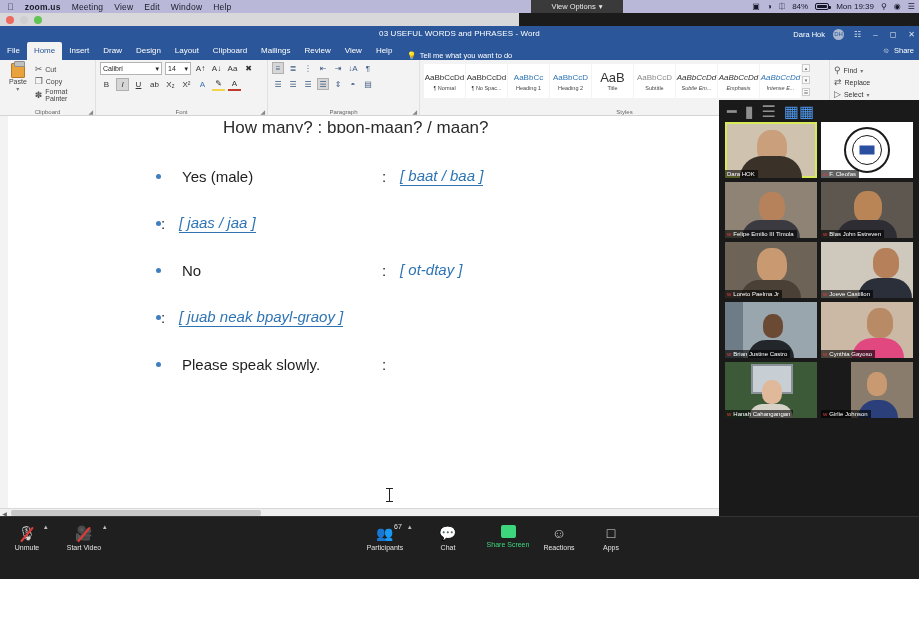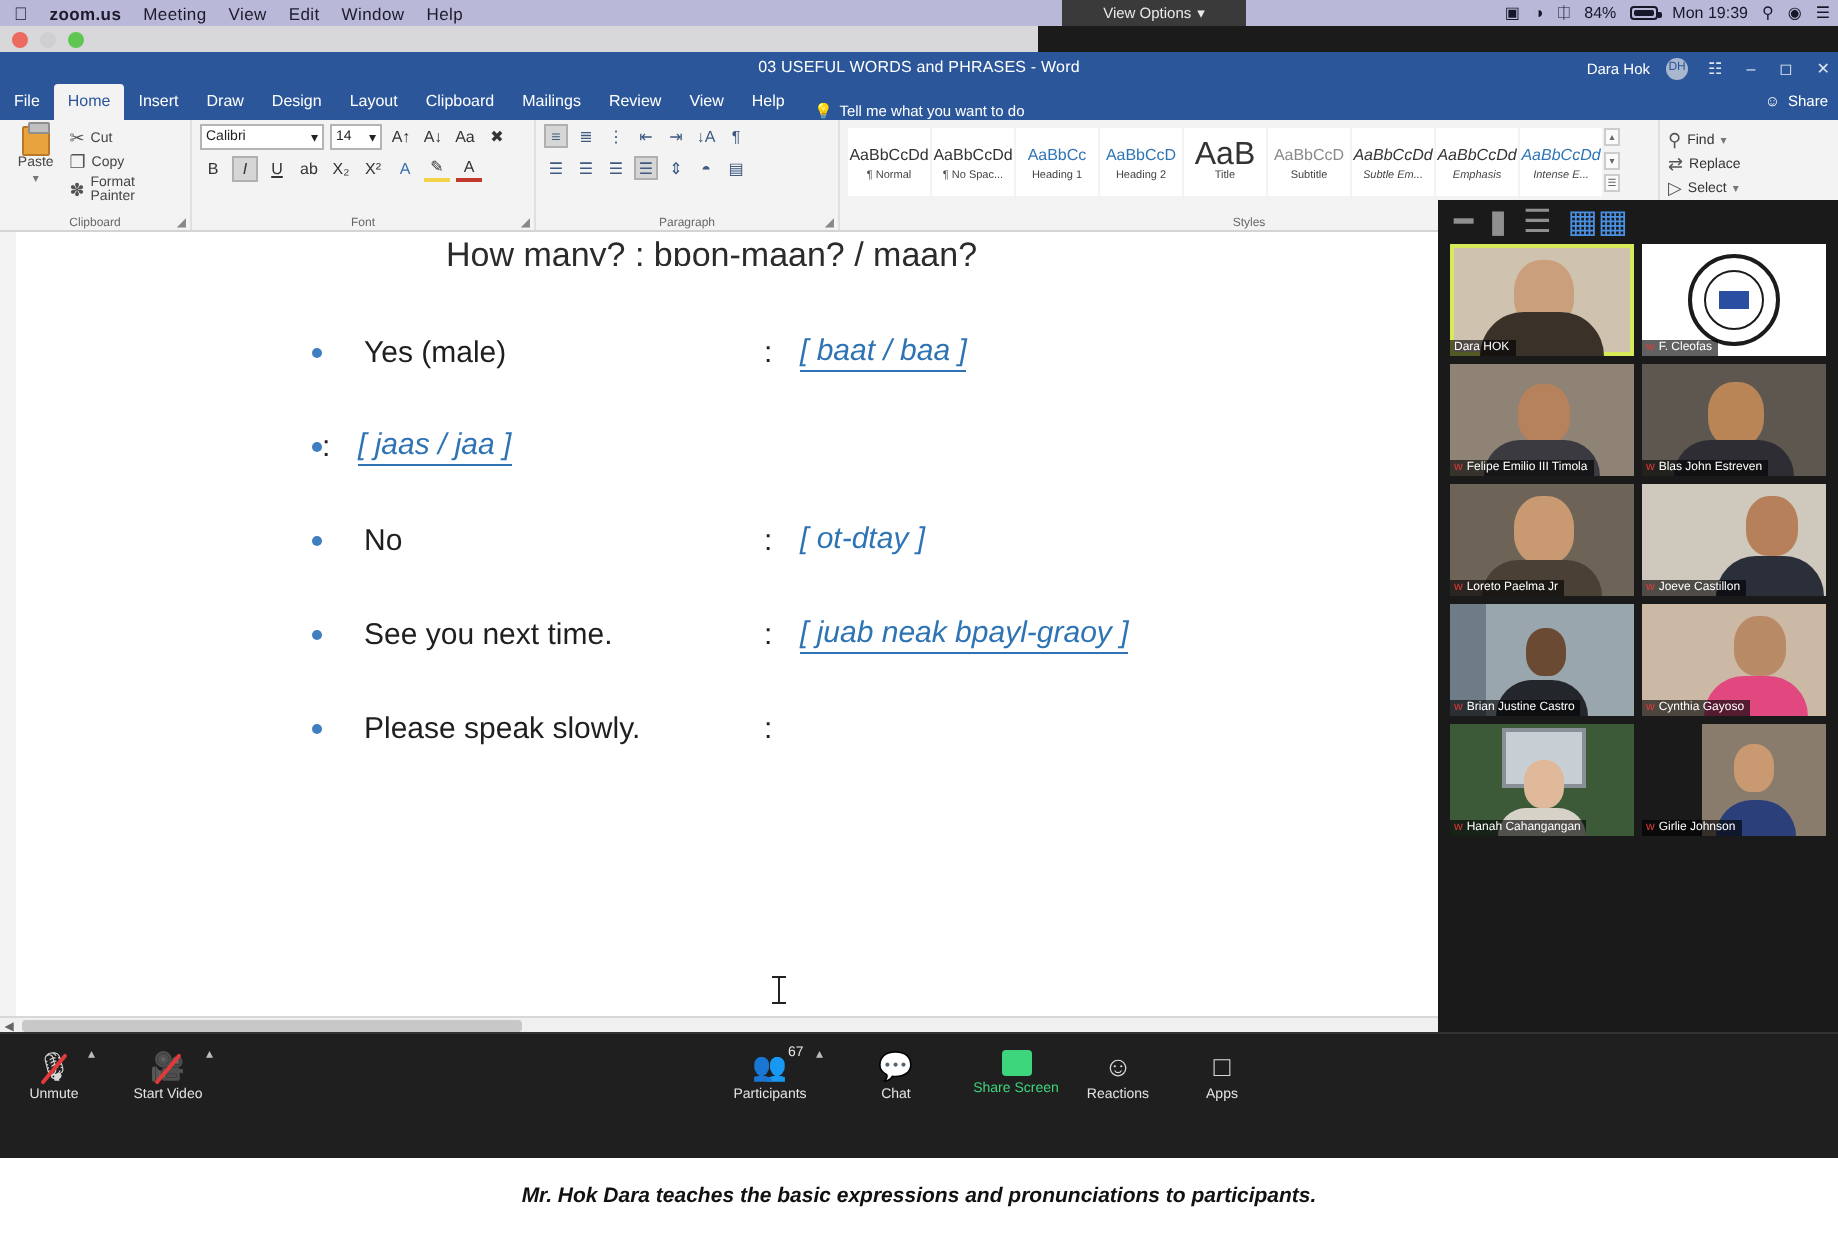--- a/index.html
+++ b/index.html
@@ -146,21 +146,21 @@
 
   .styles { display: flex; gap: 1px; padding-top: 2px; }
   .sty {
     width: 41px; height: 34px; border: 1px solid transparent;
     display: flex; flex-direction: column; align-items: center; justify-content: center;
     background: #fff;
   }
   .sty .prev { font-size: 8px; line-height: 11px; white-space: nowrap; }
   .sty .nm { font-size: 5.5px; color: #444; margin-top: 2px; white-space: nowrap; overflow: hidden; }
   .sty.blue .prev { color: #2e74b5; }
-  .sty.big .prev { font-size: 16px; }
+  .sty.big .prev { font-size: 13px; }
   .sty.grey .prev { color: #8a8a8a; }
   .stylescroll { display:flex; flex-direction:column; justify-content:space-between; padding:2px 1px; }
   .stylescroll div { font-size: 5px; color: #666; border:1px solid #ccc; background:#fafafa; width:8px; text-align:center;}
   .editgrp { display: flex; flex-direction: column; gap: 2px; padding-top: 3px; }
   .editgrp .item { display: flex; align-items: center; gap: 3px; font-size: 7px; color: #333; }
 
   
   .doc-area {
     position: absolute; left: 0; top: 90px; width: 887px; height: 400px;
     background: #8a8a8a;
@@ -521,21 +521,20 @@
 
         <div class="doc-row" style="top:131px">
           <span class="bullet"></span>
           <span class="eng">No</span>
           <span class="colon">:</span>
           <span class="khm nounder">[ ot-dtay ]</span>
         </div>
 
         <div class="doc-row" style="top:178px">
           <span class="bullet"></span>
-          <span class="eng">See you next time.</span>
           <span class="colon">:</span>
           <span class="khm">[ juab  neak  bpayl-graoy ]</span>
         </div>
 
         <div class="doc-row" style="top:225px">
           <span class="bullet"></span>
           <span class="eng">Please speak slowly.</span>
           <span class="colon">:</span>
         </div>
 
@@ -726,15 +725,14 @@
       <span class="gl">☺</span>
       <span class="lb">Reactions</span>
     </div>
 
     <div class="zb-item" style="left:584px">
       <span class="gl">□</span>
       <span class="lb">Apps</span>
     </div>
   </div>
 
-  <div class="caption">Mr. Hok Dara teaches the basic expressions and pronunciations to participants.</div>
 
 </div>
 
 </body></html>

